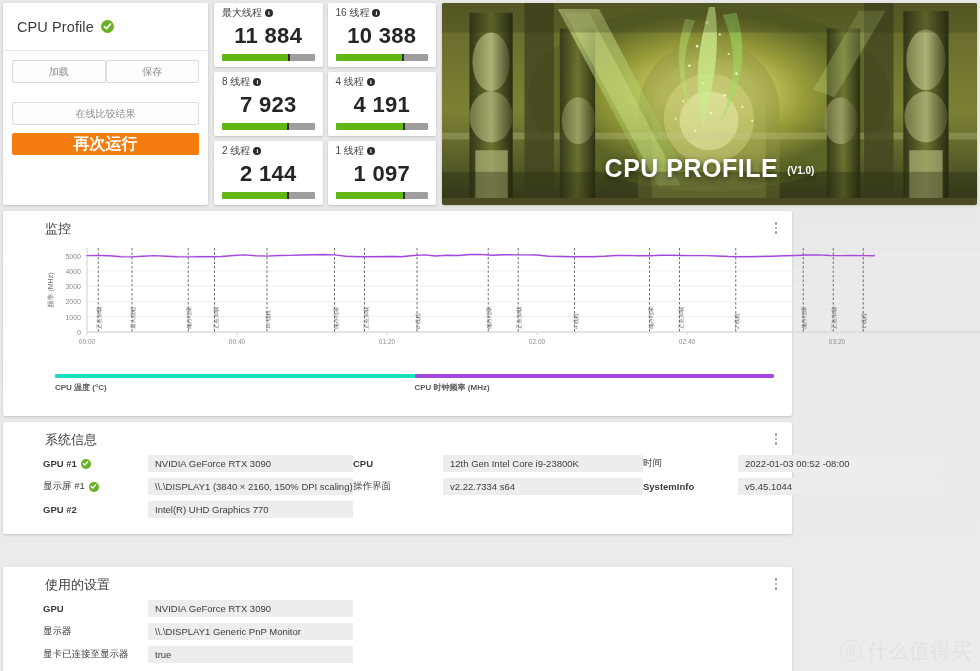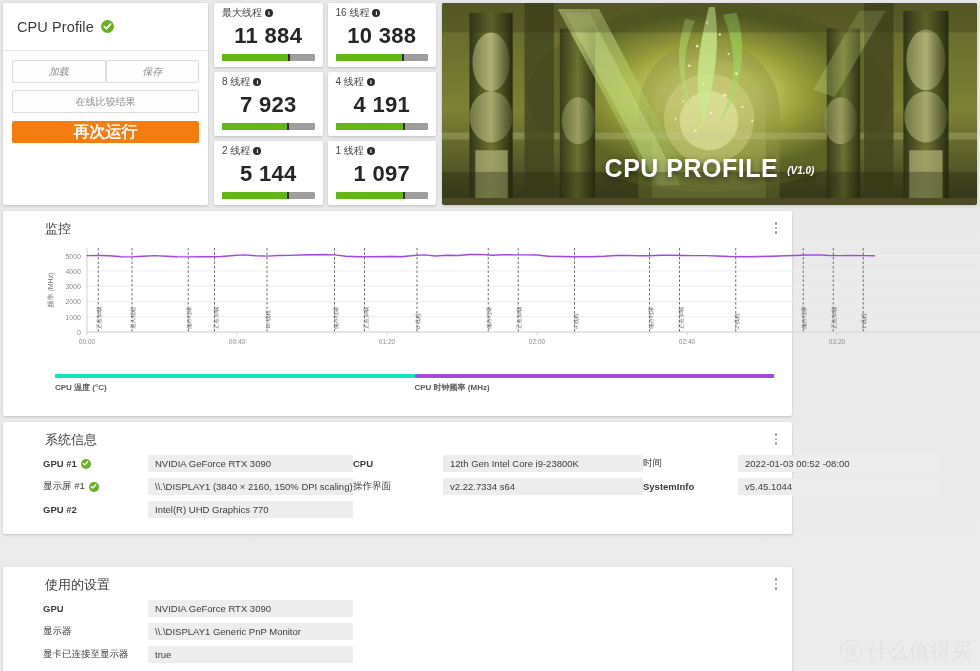--- a/index.html
+++ b/index.html
@@ -50,21 +50,21 @@
     letter-spacing: .1px;
   }
   .check-badge {
     width: 13px; height: 13px; border-radius: 50%;
     background: #6ab023;
     display: inline-flex; align-items: center; justify-content: center;
     flex: 0 0 13px;
   }
   .check-badge svg { display: block; }
   .result-body { padding: 9px 9px 0 9px; }
-  .btn-row { display: flex; gap: 0; margin-bottom: 7px; font-style: italic; }
+  .btn-row { display: flex; gap: 0; margin-bottom: 19px; }
   .btn {
     flex: 1 1 0;
     height: 23px;
     border: 1px solid #dcdcdc;
     background: #fdfdfd;
     border-radius: 2px;
     font-size: 10px;
     color: #8e8e8e;
     display: flex; align-items: center; justify-content: center;
     cursor: pointer;
@@ -146,21 +146,21 @@
     left: 0; right: 0; bottom: 22px;
     text-align: center;
     color: #fff;
     font-weight: bold;
     font-size: 25px;
     letter-spacing: .5px;
     text-shadow: 0 2px 6px rgba(0,0,0,.55);
   }
   .banner-caption .ver {
     font-size: 10px; font-weight: bold; letter-spacing: 0;
-    vertical-align: 3px; margin-left: 9px; font-style: italic;
+    vertical-align: 3px; margin-left: 9px;
   }
 
   
   .section {
     position: absolute;
     left: 3px; width: 789px;
     background: #fff;
     border-radius: 2px;
     box-shadow: 0 1px 3px rgba(0,0,0,0.18);
     padding-left: 28px;
@@ -304,21 +304,21 @@
           <div class="score-bar">
             <div class="score-bar-fill" style="width:73%"></div>
             <div class="score-bar-tick" style="left:73%"></div>
           </div>
         </div>
         <div class="score-card">
           <div class="score-label">
             <span>2 线程</span>
             <span class="info-dot">i</span>
           </div>
-          <div class="score-value">5 144</div>
+          <div class="score-value">2 144</div>
           <div class="score-bar">
             <div class="score-bar-fill" style="width:70%"></div>
             <div class="score-bar-tick" style="left:70%"></div>
           </div>
         </div>
         <div class="score-card">
           <div class="score-label">
             <span>1 线程</span>
             <span class="info-dot">i</span>
           </div>

